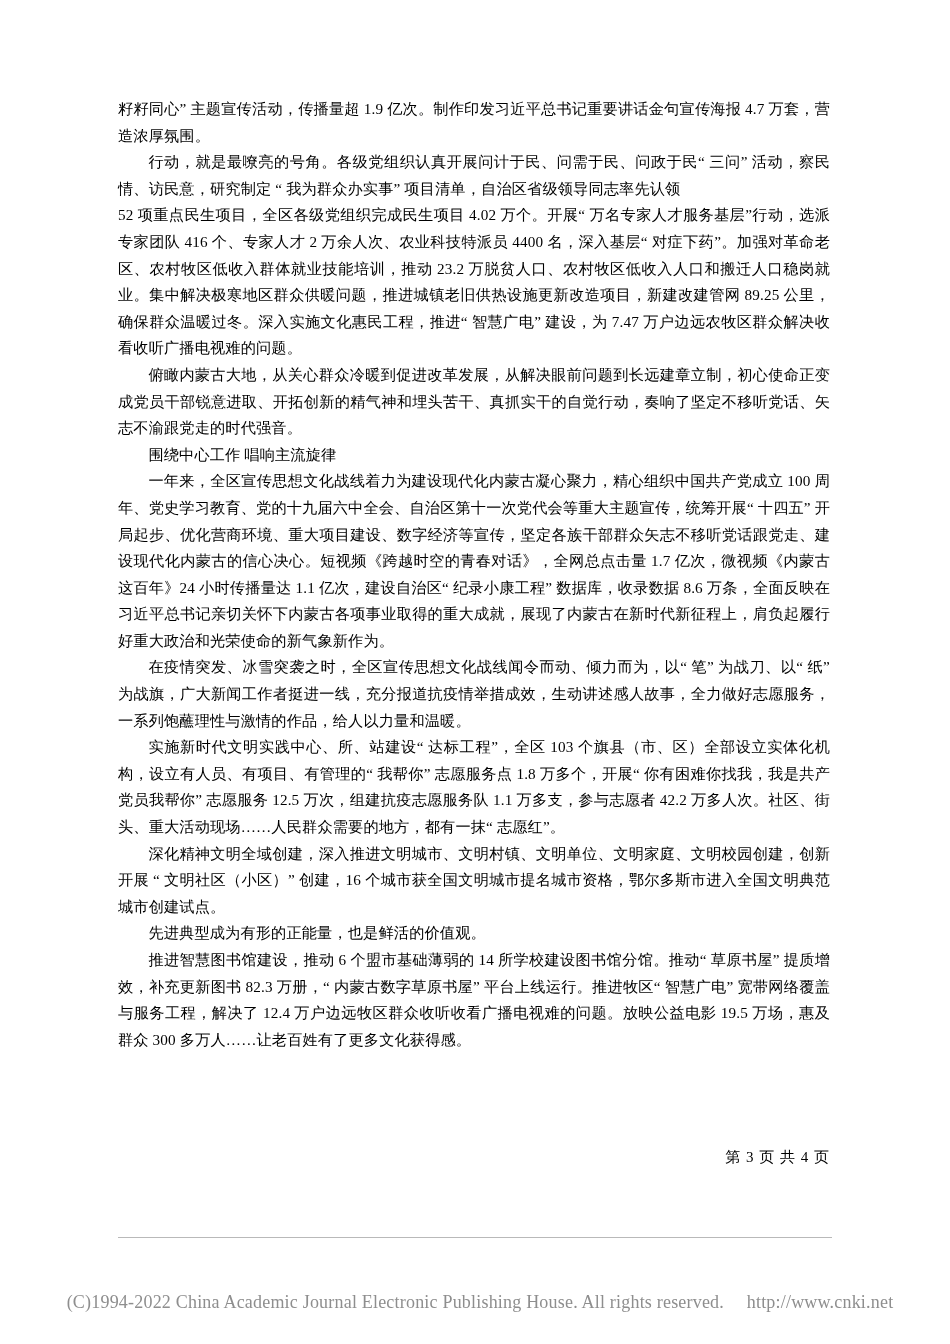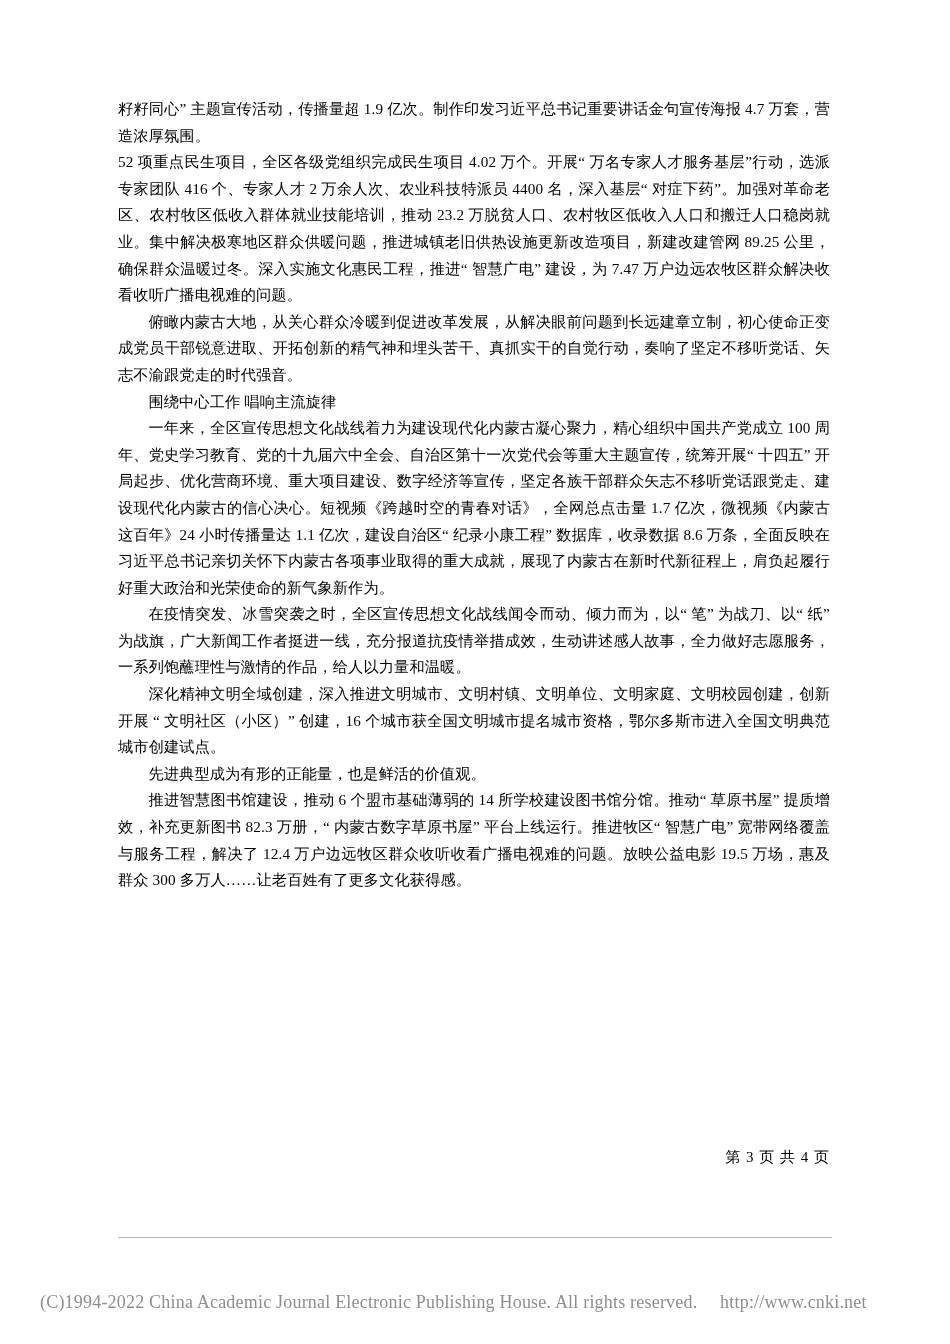--- a/index.html
+++ b/index.html
@@ -54,42 +54,45 @@
     top: 1237px;
     width: 714px;
     height: 1px;
     background: #b9b9b9;
   }
   .copyright {
     position: absolute;
     left: 40px;
     top: 1292px;
     width: 880px;
+    text-align: center;
     font-family: "Liberation Serif", "DejaVu Serif", serif;
     font-size: 18px;
     color: #8e8e8e;
     letter-spacing: 0.2px;
     white-space: nowrap;
   }
   .copyright .url {
     margin-left: 18px;
   }
 </style>
 </head>
 <body>
 
 <div class="page">
 
   <div class="body-text">
     <p>籽籽同心” 主题宣传活动，传播量超 1.9 亿次。制作印发习近平总书记重要讲话金句宣传海报 4.7 万套，营造浓厚氛围。</p>
+    <p class="indent">行动，就是最嘹亮的号角。各级党组织认真开展问计于民、问需于民、问政于民“ 三问” 活动，察民情、访民意，研究制定 “ 我为群众办实事” 项目清单，自治区省级领导同志率先认领</p>
     <p>52 项重点民生项目，全区各级党组织完成民生项目 4.02 万个。开展“ 万名专家人才服务基层”行动，选派专家团队 416 个、专家人才 2 万余人次、农业科技特派员 4400 名，深入基层“ 对症下药”。加强对革命老区、农村牧区低收入群体就业技能培训，推动 23.2 万脱贫人口、农村牧区低收入人口和搬迁人口稳岗就业。集中解决极寒地区群众供暖问题，推进城镇老旧供热设施更新改造项目，新建改建管网 89.25 公里，确保群众温暖过冬。深入实施文化惠民工程，推进“ 智慧广电” 建设，为 7.47 万户边远农牧区群众解决收看收听广播电视难的问题。</p>
     <p class="indent">俯瞰内蒙古大地，从关心群众冷暖到促进改革发展，从解决眼前问题到长远建章立制，初心使命正变成党员干部锐意进取、开拓创新的精气神和埋头苦干、真抓实干的自觉行动，奏响了坚定不移听党话、矢志不渝跟党走的时代强音。</p>
     <p class="indent">围绕中心工作 唱响主流旋律</p>
     <p class="indent">一年来，全区宣传思想文化战线着力为建设现代化内蒙古凝心聚力，精心组织中国共产党成立 100 周年、党史学习教育、党的十九届六中全会、自治区第十一次党代会等重大主题宣传，统筹开展“ 十四五” 开局起步、优化营商环境、重大项目建设、数字经济等宣传，坚定各族干部群众矢志不移听党话跟党走、建设现代化内蒙古的信心决心。短视频《跨越时空的青春对话》，全网总点击量 1.7 亿次，微视频《内蒙古这百年》24 小时传播量达 1.1 亿次，建设自治区“ 纪录小康工程” 数据库，收录数据 8.6 万条，全面反映在习近平总书记亲切关怀下内蒙古各项事业取得的重大成就，展现了内蒙古在新时代新征程上，肩负起履行好重大政治和光荣使命的新气象新作为。</p>
     <p class="indent">在疫情突发、冰雪突袭之时，全区宣传思想文化战线闻令而动、倾力而为，以“ 笔” 为战刀、以“ 纸” 为战旗，广大新闻工作者挺进一线，充分报道抗疫情举措成效，生动讲述感人故事，全力做好志愿服务，一系列饱蘸理性与激情的作品，给人以力量和温暖。</p>
+    <p class="indent">实施新时代文明实践中心、所、站建设“ 达标工程”，全区 103 个旗县（市、区）全部设立实体化机构，设立有人员、有项目、有管理的“ 我帮你” 志愿服务点 1.8 万多个，开展“ 你有困难你找我，我是共产党员我帮你” 志愿服务 12.5 万次，组建抗疫志愿服务队 1.1 万多支，参与志愿者 42.2 万多人次。社区、街头、重大活动现场……人民群众需要的地方，都有一抹“ 志愿红”。</p>
     <p class="indent">深化精神文明全域创建，深入推进文明城市、文明村镇、文明单位、文明家庭、文明校园创建，创新开展 “ 文明社区（小区）” 创建，16 个城市获全国文明城市提名城市资格，鄂尔多斯市进入全国文明典范城市创建试点。</p>
     <p class="indent">先进典型成为有形的正能量，也是鲜活的价值观。</p>
     <p class="indent">推进智慧图书馆建设，推动 6 个盟市基础薄弱的 14 所学校建设图书馆分馆。推动“ 草原书屋” 提质增效，补充更新图书 82.3 万册，“ 内蒙古数字草原书屋” 平台上线运行。推进牧区“ 智慧广电” 宽带网络覆盖与服务工程，解决了 12.4 万户边远牧区群众收听收看广播电视难的问题。放映公益电影 19.5 万场，惠及群众 300 多万人……让老百姓有了更多文化获得感。</p>
   </div>
 
   <div class="footer-pageno">第 3 页  共 4 页</div>
 
   <div class="hrule"></div>
 
   <div class="copyright">

